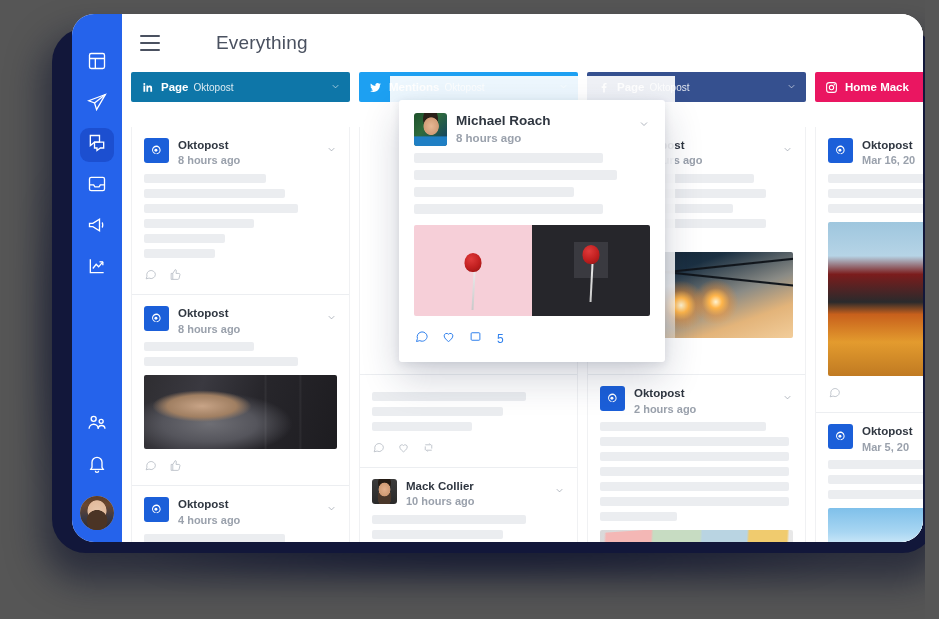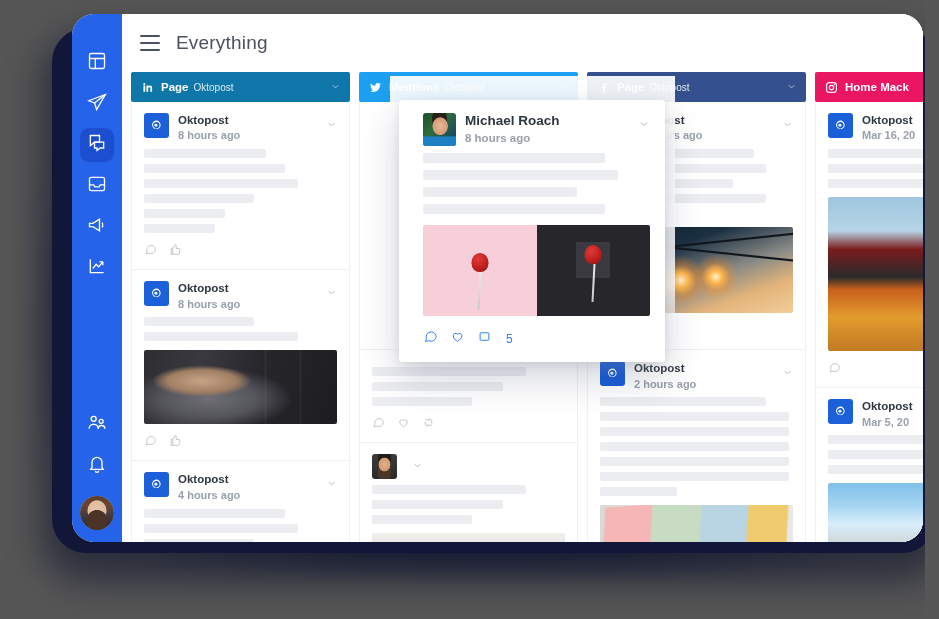--- a/index.html
+++ b/index.html
@@ -82,20 +82,21 @@
     min-width: 0;
     position: relative;
   }
 
   
   #topbar {
     height: 58px; flex: 0 0 58px;
     display: flex; align-items: center;
     padding-left: 18px;
     background: #fff;
+    gap: 40px;
   }
   #hamburger { width: 20px; height: 16px; display:flex; flex-direction:column; justify-content:space-between; cursor:pointer; }
   #hamburger i { display:block; height:2px; background:#4a5160; border-radius:2px; }
   #hamburger i:nth-child(2){ width:100%; }
   #page-title {
     margin-left: 16px;
     font-size: 19px; color: #4a5160; font-weight: 400; letter-spacing: .2px;
   }
 
   
@@ -105,20 +106,21 @@
     gap: 9px;
     padding-left: 9px;
     overflow: hidden;
     min-height: 0;
   }
   .column {
     width: 219px; flex: 0 0 219px;
     display: flex; flex-direction: column;
     min-height: 0;
     background: #fff;
+    gap: 25px;
   }
   .col-header {
     height: 30px; flex: 0 0 30px;
     display: flex; align-items: center;
     padding: 0 9px;
     color: #fff;
     border-radius: 2px;
     cursor: pointer;
   }
   .col-header .net-icon { width: 15px; display:flex; align-items:center; justify-content:center; margin-right: 6px; }
@@ -236,21 +238,21 @@
   }
 
   
   #float-card {
     position: absolute;
     left: 277px; top: 86px;
     width: 266px;
     background: #ffffff;
     border-radius: 3px;
     box-shadow: 0 16px 38px rgba(25,35,70,.20), 0 2px 8px rgba(25,35,70,.10);
-    padding: 13px 15px 14px 24px;
+    padding: 13px 15px 14px 15px;
     z-index: 40;
   }
   #float-card .post-avatar { width: 33px; height: 33px; flex: 0 0 33px; }
   #float-card .post-author { font-size: 13.5px; }
   #float-card .post-time { font-size: 11.5px; }
   #float-card .skel { height: 10px; margin-top: 7px; }
   #float-card .post-caret svg { width: 12px; height: 12px; }
   #fc-media {
     margin-top: 11px;
     height: 91px;
@@ -548,20 +550,24 @@
                 <span><svg viewBox="0 0 24 24">
                       <path d="M6 7h10l-2.5-2.5M18 17H8l2.5 2.5"></path>
                       <path d="M18 7v7M6 17v-7"></path>
                     </svg></span>
               </div>
             </article>
 
             <article class="post">
               <div class="post-head">
                 <div class="post-avatar photo-c"></div>
+                <div class="post-meta">
+                  <div class="post-author">Mack Collier</div>
+                  <div class="post-time">10 hours ago</div>
+                </div>
                 <span class="post-caret">
                   <svg viewBox="0 0 24 24">
                       <path d="M6 9l6 6 6-6"></path>
                     </svg>
                 </span>
               </div>
               <div class="skel-wrap">
                 <div class="skel" style="width:80%"></div>
                 <div class="skel" style="width:68%"></div>
                 <div class="skel" style="width:52%"></div>

